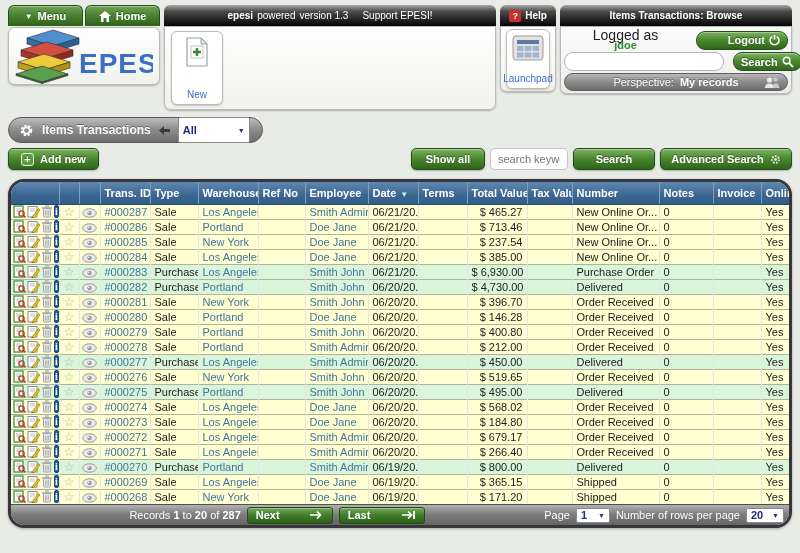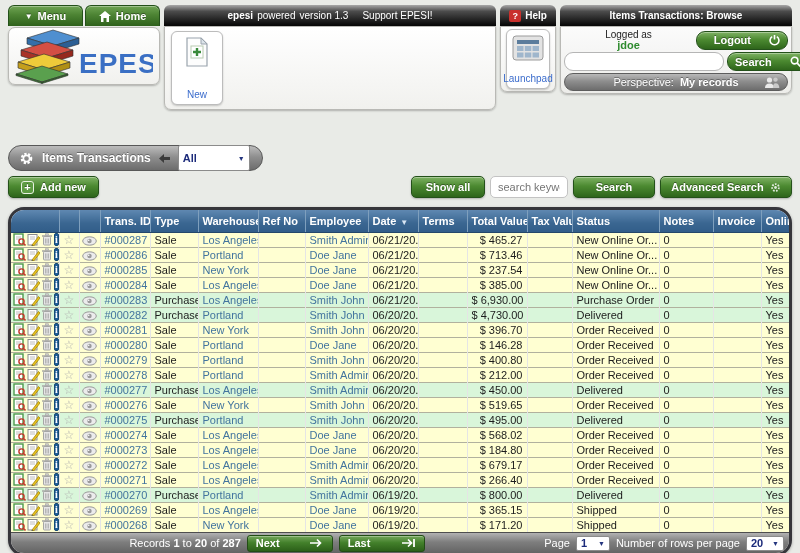--- a/index.html
+++ b/index.html
@@ -34,36 +34,36 @@
     box-shadow:0 1px 2px rgba(0,0,0,.2); display:flex; flex-direction:column; align-items:center;
     justify-content:space-between; padding:5px 2px 4px; cursor:pointer; }
   .big-btn .lbl { color:#3b6ccc; font-size:10px; }
   .g3 .panel { display:flex; align-items:center; justify-content:center; padding:2px; }
   .g3 .big-btn { width:44px; height:60px; }
 
   
   .g4 .panel { padding:3px 3px 2px; display:flex; flex-direction:column; gap:2px; background:linear-gradient(#fbfbfb,#ededEA); }
   .lp-row { display:flex; gap:3px; align-items:center; }
   .logged { flex:1; text-align:center; line-height:10px; }
-  .logged .l1 { color:#222; font-size:10px; }
+  .logged .l1 { color:#222; font-size:14px; }
   .logged .l2 { color:#2e8b2e; font-weight:bold; font-size:11px; }
-  .pill-btn { width:92px; height:19px; display:flex; align-items:center; justify-content:flex-end; gap:18px;
+  .pill-btn { width:92px; height:19px; display:flex; align-items:center; justify-content:flex-end; gap:4px;
     padding:0 7px; background:linear-gradient(#7fb264,#4c8a31 45%,#2e651b); border:1px solid #24511a;
     border-radius:9px; color:#fff; font-weight:bold; font-size:11px; text-shadow:0 -1px 0 rgba(0,0,0,.4);
-    box-shadow:inset 0 1px 0 rgba(255,255,255,.35); cursor:pointer; }
+    box-shadow:inset 0 1px 0 rgba(255,255,255,.35); cursor:pointer;margin-left:6px; }
   .top-search-input { flex:1; height:19px; border:1px solid #b5b5b5; border-radius:9px; padding:0 8px;
     font-size:11px; background:#fff; outline:none; }
   .persp-bar { height:18px; display:flex; align-items:center; justify-content:center; gap:6px;
     background:linear-gradient(#b9b9b9,#8e8e8e 45%,#6d6d6d); border:1px solid #5d5d5d; border-radius:9px;
     color:#fff; font-size:11px; text-shadow:0 -1px 0 rgba(0,0,0,.35); cursor:pointer; position:relative; }
   .persp-bar b { font-weight:bold; }
   .persp-bar .ppl { position:absolute; right:7px; top:2px; }
 
   
-  .module-row { display:flex; align-items:center; padding:7px 8px 0 8px;margin-top:28px; }
+  .module-row { display:flex; align-items:center; padding:7px 8px 0 8px; }
   .module-pill { display:flex; align-items:center; gap:8px; height:26px; padding:0 12px 0 10px;
     background:linear-gradient(#bdbdbd,#8f8f8f 45%,#6c6c6c); border:1px solid #585858; border-radius:13px;
     color:#fff; font-weight:bold; font-size:12px; text-shadow:0 -1px 0 rgba(0,0,0,.35); }
   .module-select { background:#fff; border:1px solid #8b8b8b; border-radius:2px; height:17px; width:72px;
     display:flex; align-items:center; justify-content:space-between; padding:12px 4px; color:#1b2a7a;
     font-weight:bold; font-size:11px; text-shadow:none; cursor:pointer; }
   .dd-arrow { color:#24357e; font-size:7px; }
   .spacer { flex:1; }
   .gbtn { display:inline-flex; align-items:center; justify-content:center; gap:6px; height:22px; padding:0 12px;
     background:linear-gradient(#7fb264,#4c8a31 45%,#2e651b); border:1px solid #24511a; border-radius:5px;
@@ -331,21 +331,21 @@
           <th></th>
           <th><span>Trans. ID</span></th>
           <th><span>Type</span></th>
           <th><span>Warehouse</span></th>
           <th><span>Ref No</span></th>
           <th><span>Employee</span></th>
           <th><span>Date</span><span class="sort-caret">▼</span></th>
           <th><span>Terms</span></th>
           <th><span>Total Value</span></th>
           <th><span>Tax Value</span></th>
-          <th><span>Status</span></th>
+          <th><span>Number</span></th>
           <th><span>Notes</span></th>
           <th><span>Invoice</span></th>
           <th><span>Online</span></th>
         </tr>
       </thead>
       <tbody>
   <tr class="sale">
     <td class="c-icons">
       <span class="ic-row">
         <span class="ic">

